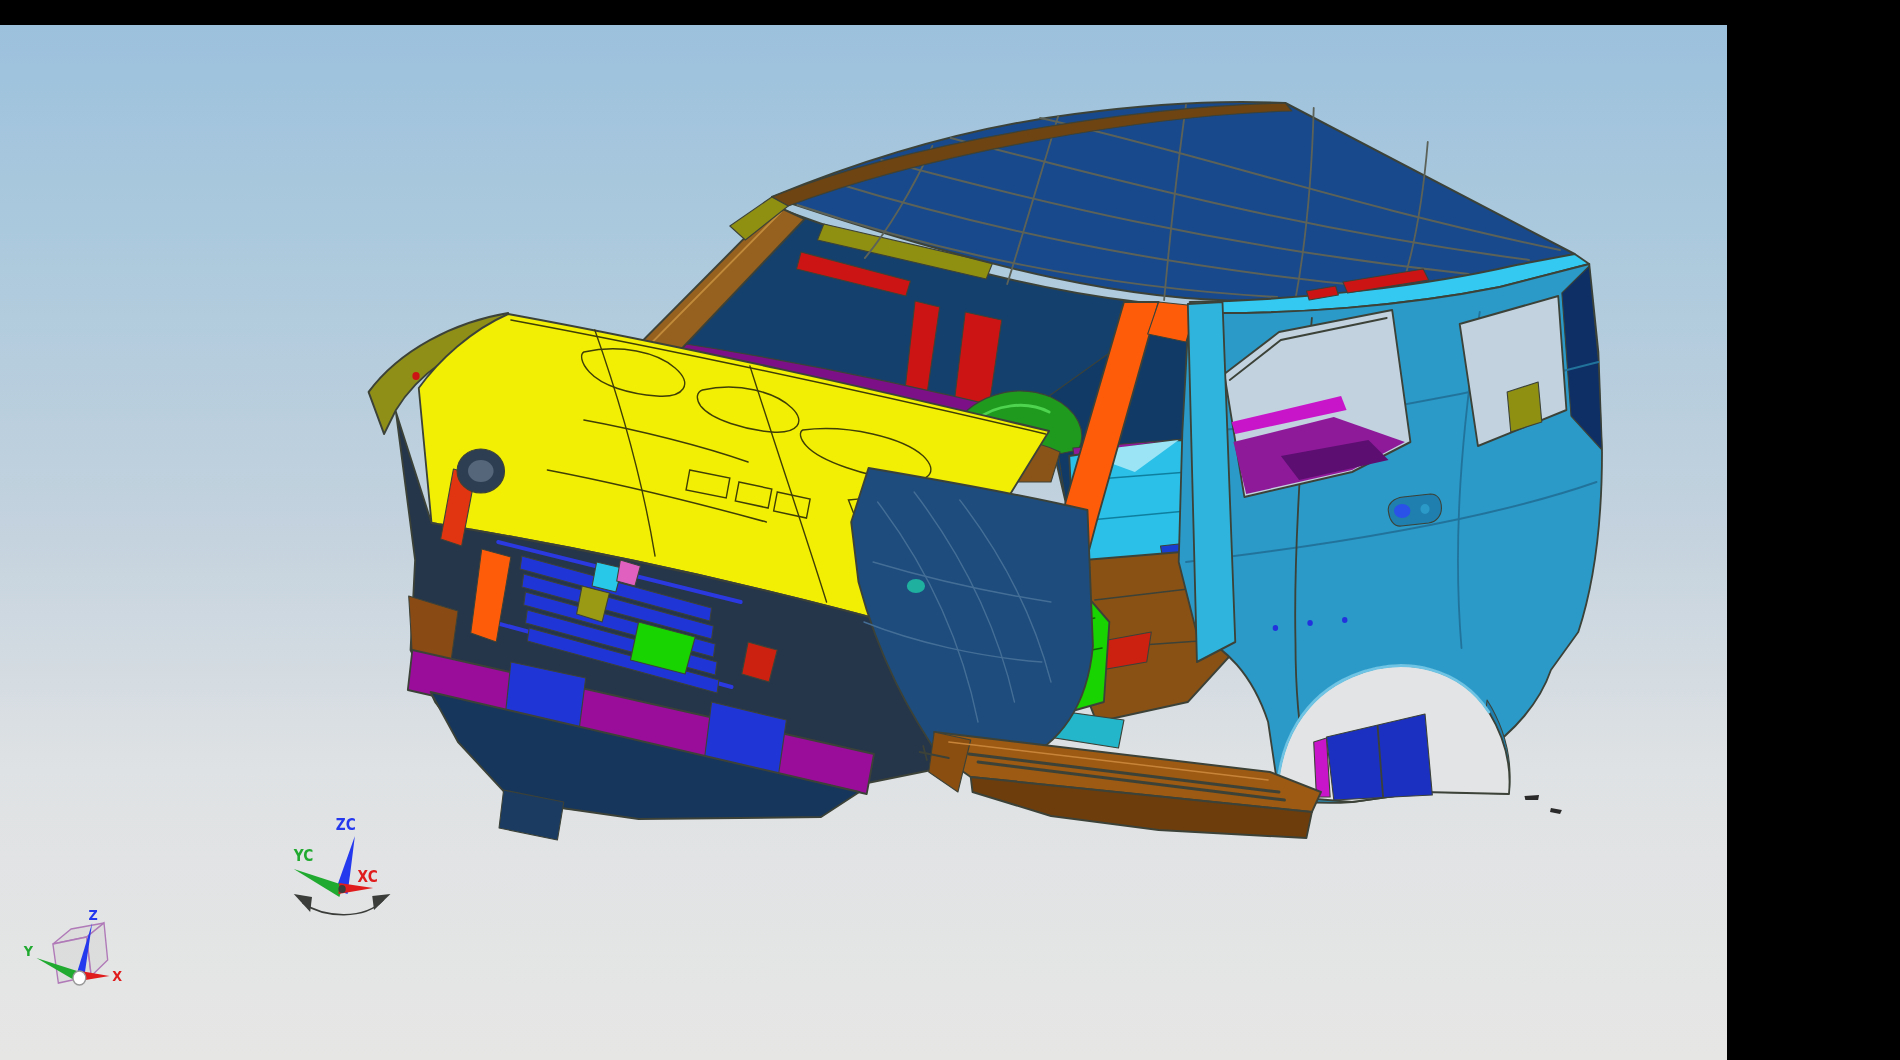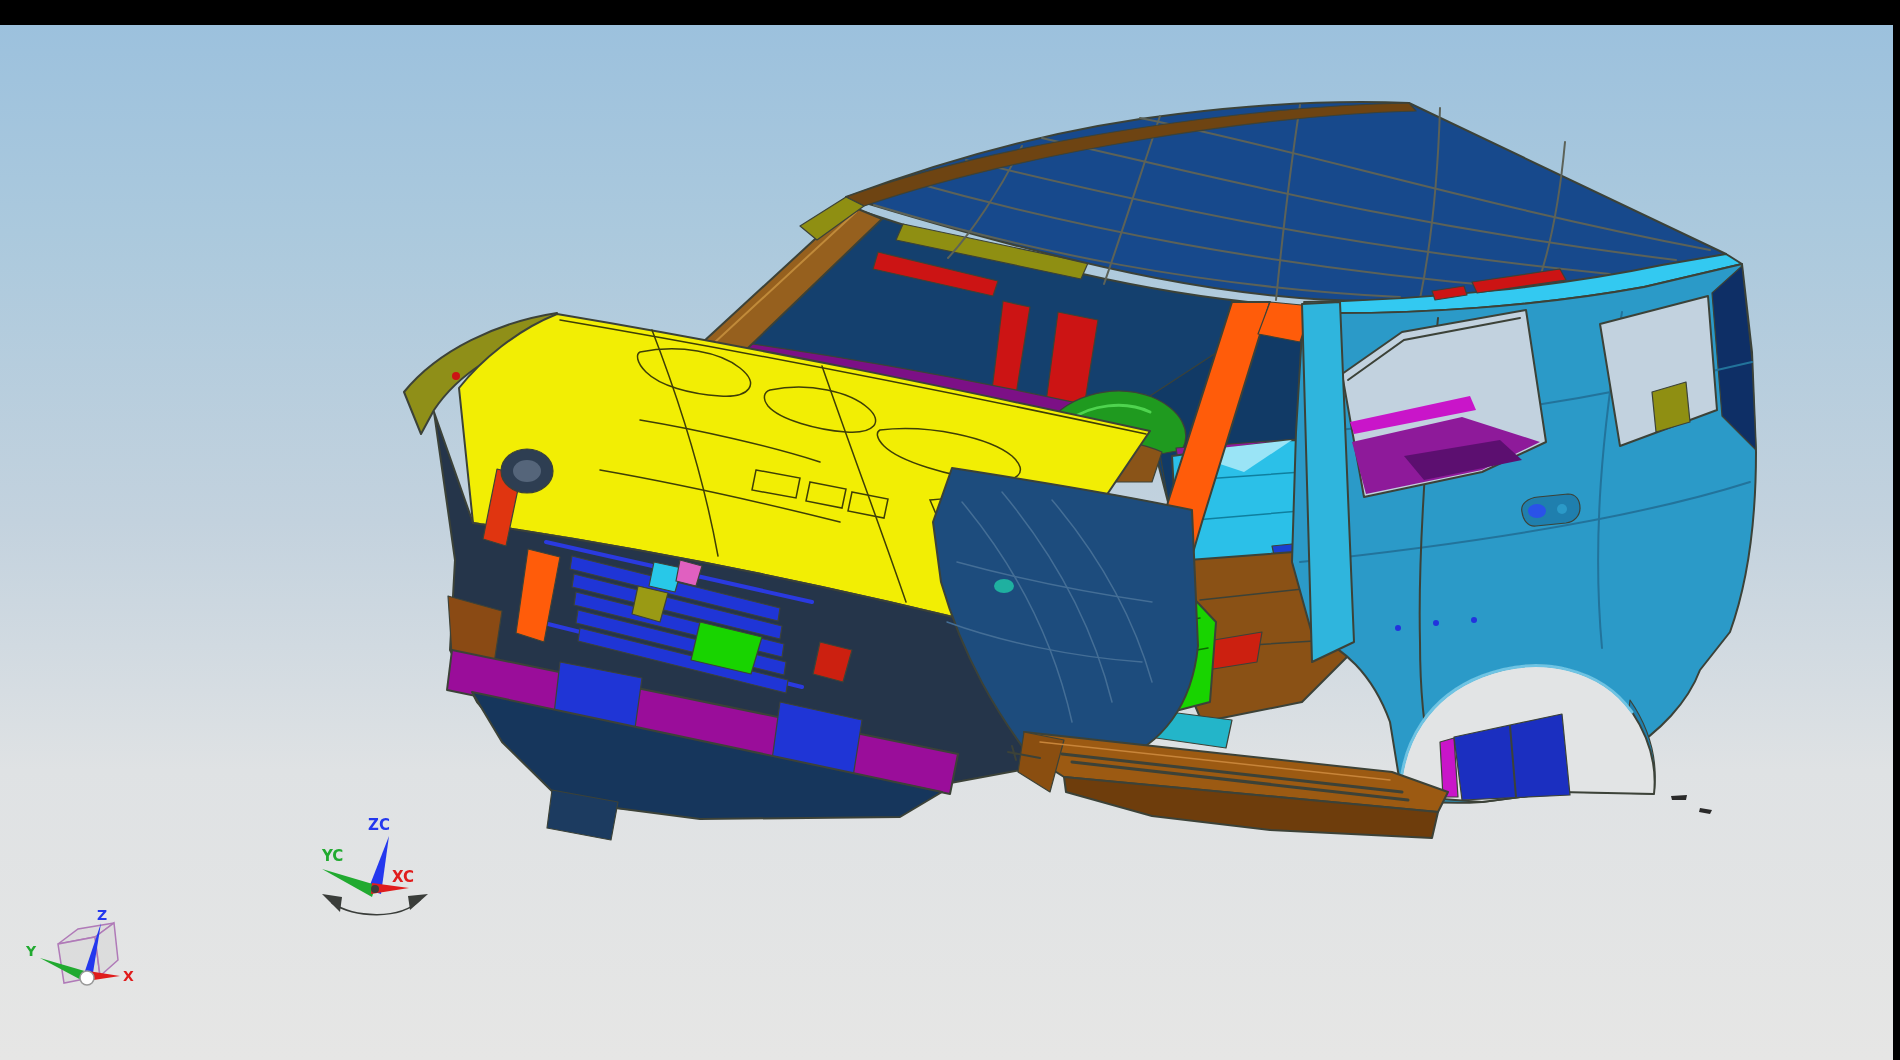--- a/index.html
+++ b/index.html
@@ -1,20 +1,20 @@
 <!DOCTYPE html>
 <html style="--bg-top: #9cc1dd; --bg-upper: #abc9dd; --bg-mid: #c3d2de; --bg-low: #dfe2e4; --bg-bot: #e6e6e5; --outline: #3c4238;"><head>
 <meta charset="utf-8">
 <style>
   html,body{margin:0;padding:0;background:#000;}
   body{width:1900px;height:1060px;overflow:hidden;position:relative;
        font-family:"DejaVu Sans",sans-serif;}
   .top-bar{position:absolute;left:0;top:0;width:1900px;height:25px;background:#000;}
   .right-bar{position:absolute;right:0;top:25px;width:7px;height:1035px;background:#000;}
-  .viewport{position:absolute;left:0;top:25px;width:1893px;height:1035px;
+  .viewport{position:absolute;left:0;top:25px;width:1727px;height:1035px;
     background:linear-gradient(to bottom,
       var(--bg-top) 0%, var(--bg-upper) 20%, var(--bg-mid) 48%,
       var(--bg-low) 72%, var(--bg-bot) 100%);}
   svg{position:absolute;left:0;top:0;width:100%;height:100%;display:block;}
   .pn{stroke:var(--outline);stroke-width:2;stroke-linejoin:round;}
   .pn1{stroke:var(--outline);stroke-width:1.2;stroke-linejoin:round;}
   .dl{fill:none;stroke-width:1.5;stroke-linecap:round;}
   .dl2{fill:none;stroke-width:2;stroke-linecap:round;}
   .dl3{fill:none;stroke-width:3;stroke-linecap:round;}
   .dl4{fill:none;stroke-width:4;stroke-linecap:round;}

